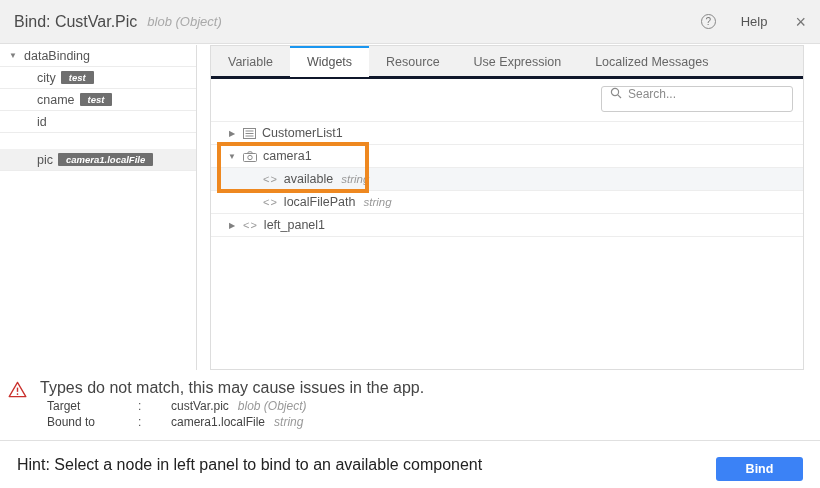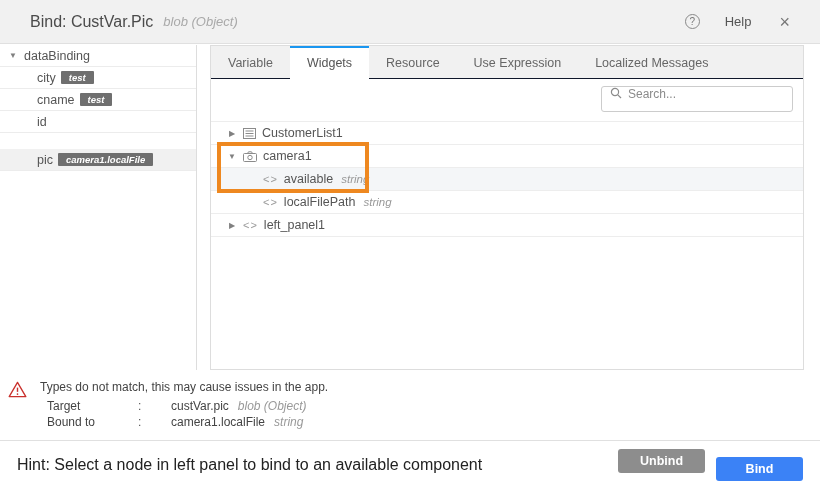--- a/index.html
+++ b/index.html
@@ -3,21 +3,21 @@
 <meta charset="utf-8">
 <style>
   * { margin:0; padding:0; box-sizing:border-box; }
   html,body { width:820px; height:488px; }
   body { font-family:"Liberation Sans", sans-serif; background:#fff; color:#555; overflow:hidden; }
   #app { position:relative; width:820px; height:488px; background:#fff; }
 
   
   .header { position:absolute; left:0; top:0; width:820px; height:44px;
             background:#f1f1f1; border-bottom:1px solid #e0e0e0;
-            display:flex; align-items:center; padding:0 30px; }
+            display:flex; align-items:center; padding:0 14px; }
   .title { font-size:16px; color:#4b4b4b; }
   .subtitle { font-size:13px; font-style:italic; color:#a9a9a9; margin-left:10px; }
   .header-right { margin-left:auto; display:flex; align-items:center; }
   .help-circle { display:inline-flex; align-items:center; justify-content:center;
                  width:15px; height:15px; border:1px solid #888; border-radius:50%;
                  font-size:10px; color:#777; cursor:pointer; }
   .help-label { font-size:13px; color:#555; margin-left:25px; cursor:pointer; }
   .close-x { font-size:18px; color:#777; margin-left:28px; cursor:pointer; line-height:1; }
 
   
@@ -29,21 +29,21 @@
   .s-item { padding-left:37px; }
   .s-row.selected { background:#f1f1f1;margin-top:16px; }
   .expander { display:inline-block; width:10px; font-size:8px; color:#808080; margin-right:6px; text-align:center; }
   .badge { display:inline-block; background:#6f6f6f; color:#fff; font-size:9.5px;
            font-style:italic; font-weight:bold; border-radius:1px; padding:2px 8px;
            margin-left:5px; line-height:1; }
 
   
   .panel { position:absolute; left:210px; top:45px; width:594px; height:325px;
            background:#fff; border:1px solid #ddd; }
-  .tabbar { display:flex; height:33px; background:#f1f1f1; border-bottom:1px solid #0f172a; }
+  .tabbar { display:flex; height:33px; background:#f1f1f1; border-bottom:3px solid #0f172a; }
   .tab { display:flex; align-items:center; padding:0 17px; font-size:12.5px; color:#666;
          cursor:pointer; border-top:2px solid transparent; }
   .tab.active { background:#fff; border-top:2px solid #1a96f0; color:#555;
                 margin-bottom:-1px; border-bottom:1px solid #fff; }
 
   .search-box { position:absolute; right:10px; top:40px; width:192px; height:26px;
                 border:1px solid #ccc; border-radius:3px; display:flex; align-items:flex-start;
                 padding:0 8px; background:#fff; }
   .search-box svg { flex:0 0 auto; }
   .search-box input { border:none; outline:none; font-size:12px; width:100%;
@@ -59,21 +59,21 @@
   .t-icon { display:inline-flex; align-items:center; margin-right:6px; }
   .code-glyph { color:#9a9a9a; font-size:11px; letter-spacing:1px; margin-right:6px; }
   .t-type { font-style:italic; color:#999; font-size:11.5px; margin-left:8px; }
 
   .annotation { position:absolute; left:6px; top:96px; width:152px; height:51px;
                 border:4px solid #ee8820; pointer-events:none; z-index:5; }
 
   
   .warning { position:absolute; left:0; top:380px; width:820px; padding-left:8px; }
   .w-line1 { display:flex; align-items:flex-start; }
-  .w-msg { font-size:12px; color:#444; margin-left:13px; line-height:15px; }
+  .w-msg { font-size:16px; color:#444; margin-left:13px; line-height:15px; }
   .w-row { display:flex; margin-left:39px; font-size:12px; color:#444; line-height:16px; }
   .w-label { width:91px; }
   .w-colon { width:33px; color:#555; }
   .w-type { font-style:italic; color:#999; margin-left:9px; }
 
   
   .footer { position:absolute; left:0; top:440px; width:820px; height:48px;
             border-top:1px solid #e0e0e0; display:flex; align-items:center; padding:0 17px; }
   .hint { font-size:16px; color:#222; }
   .btns { margin-left:auto; display:flex; }
@@ -207,18 +207,17 @@
       <span class="w-label">Bound to</span>
       <span class="w-colon">:</span>
       <span class="w-value">camera1.localFile</span>
       <span class="w-type">string</span>
     </div>
   </div>
 
   <div class="footer">
     <span class="hint">Hint: Select a node in left panel to bind to an available component</span>
     <div class="btns">
-      <button class="btn btn-gray">Unbind</button>
       <button class="btn btn-blue">Bind</button>
     </div>
   </div>
 
 </div>
 
 </body></html>

